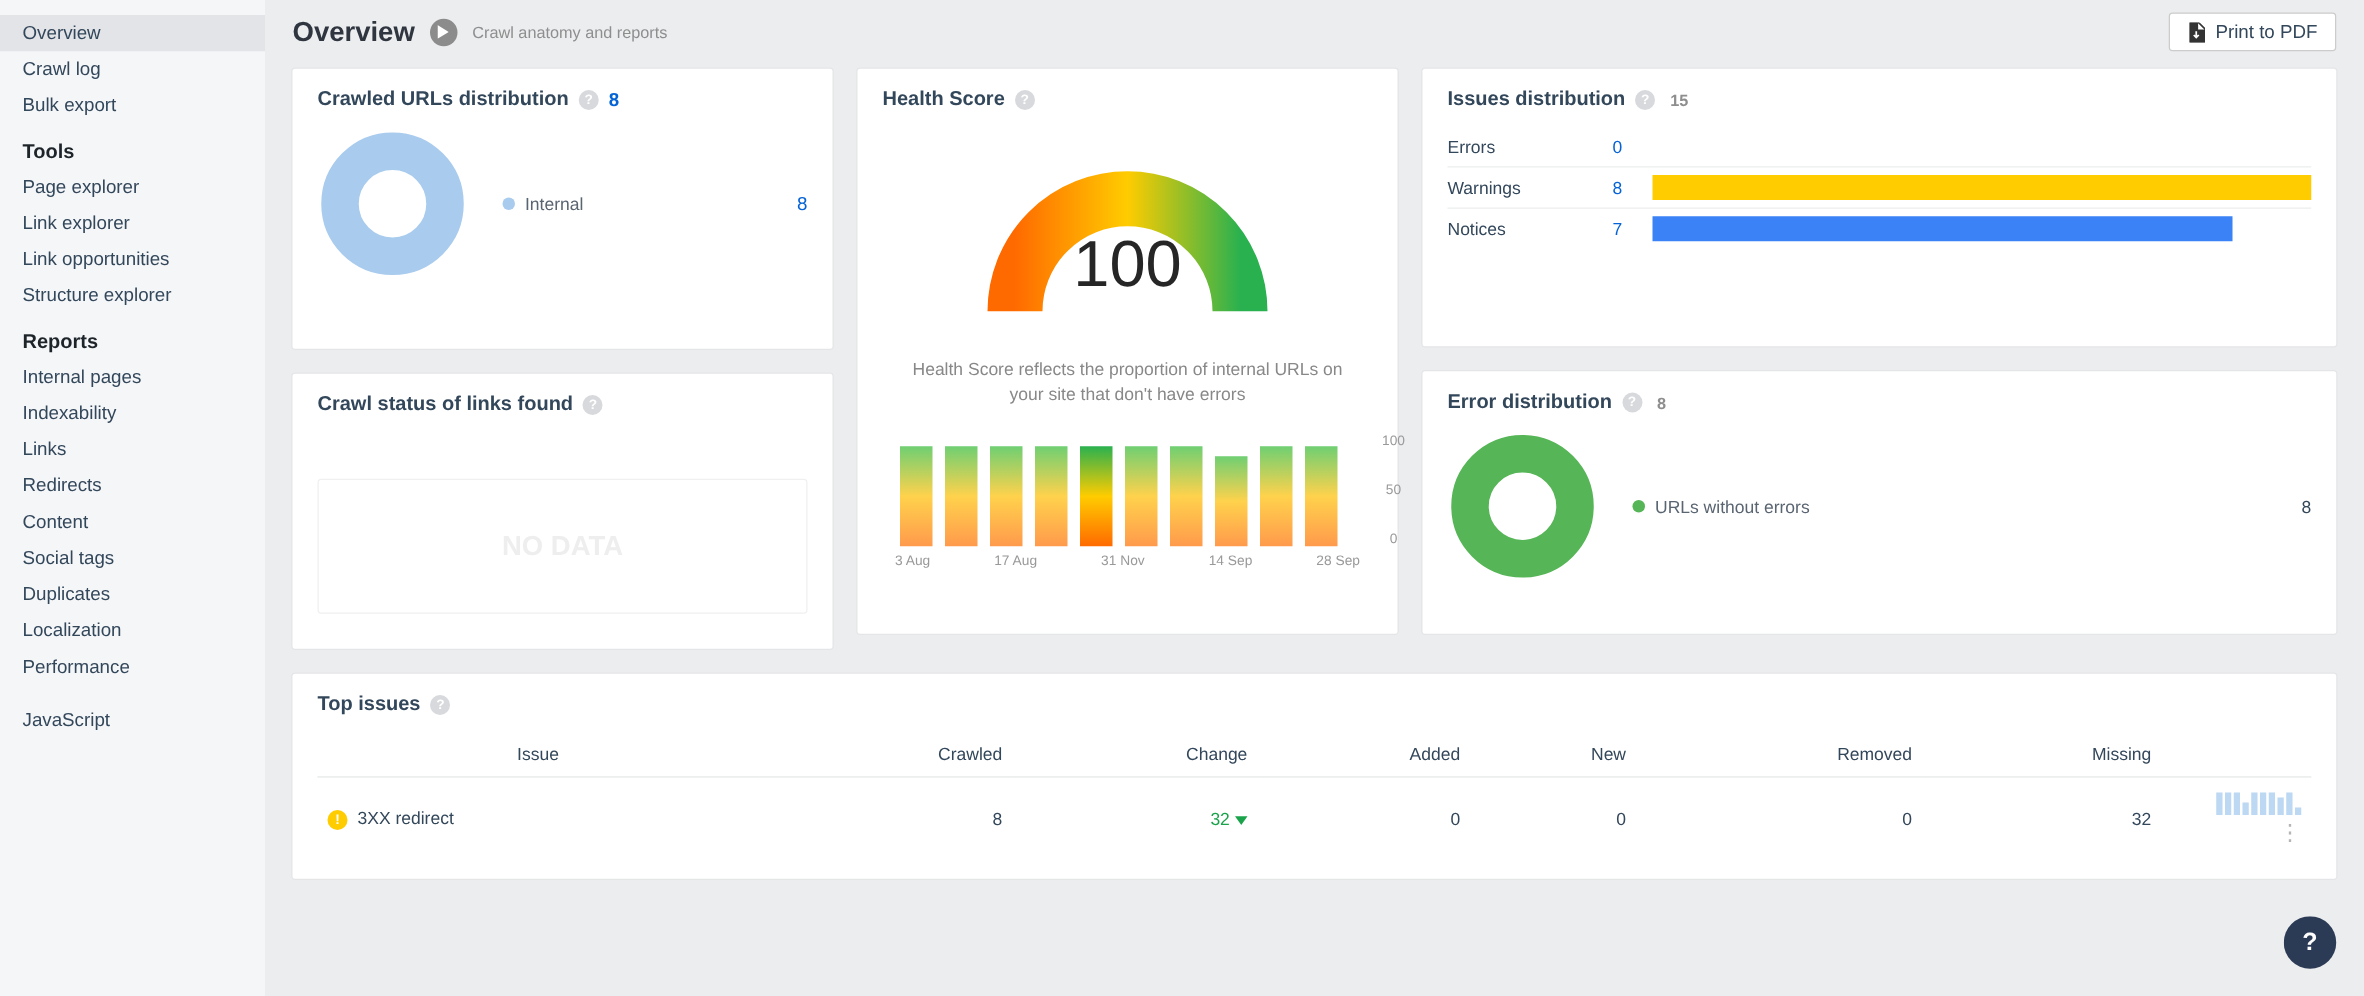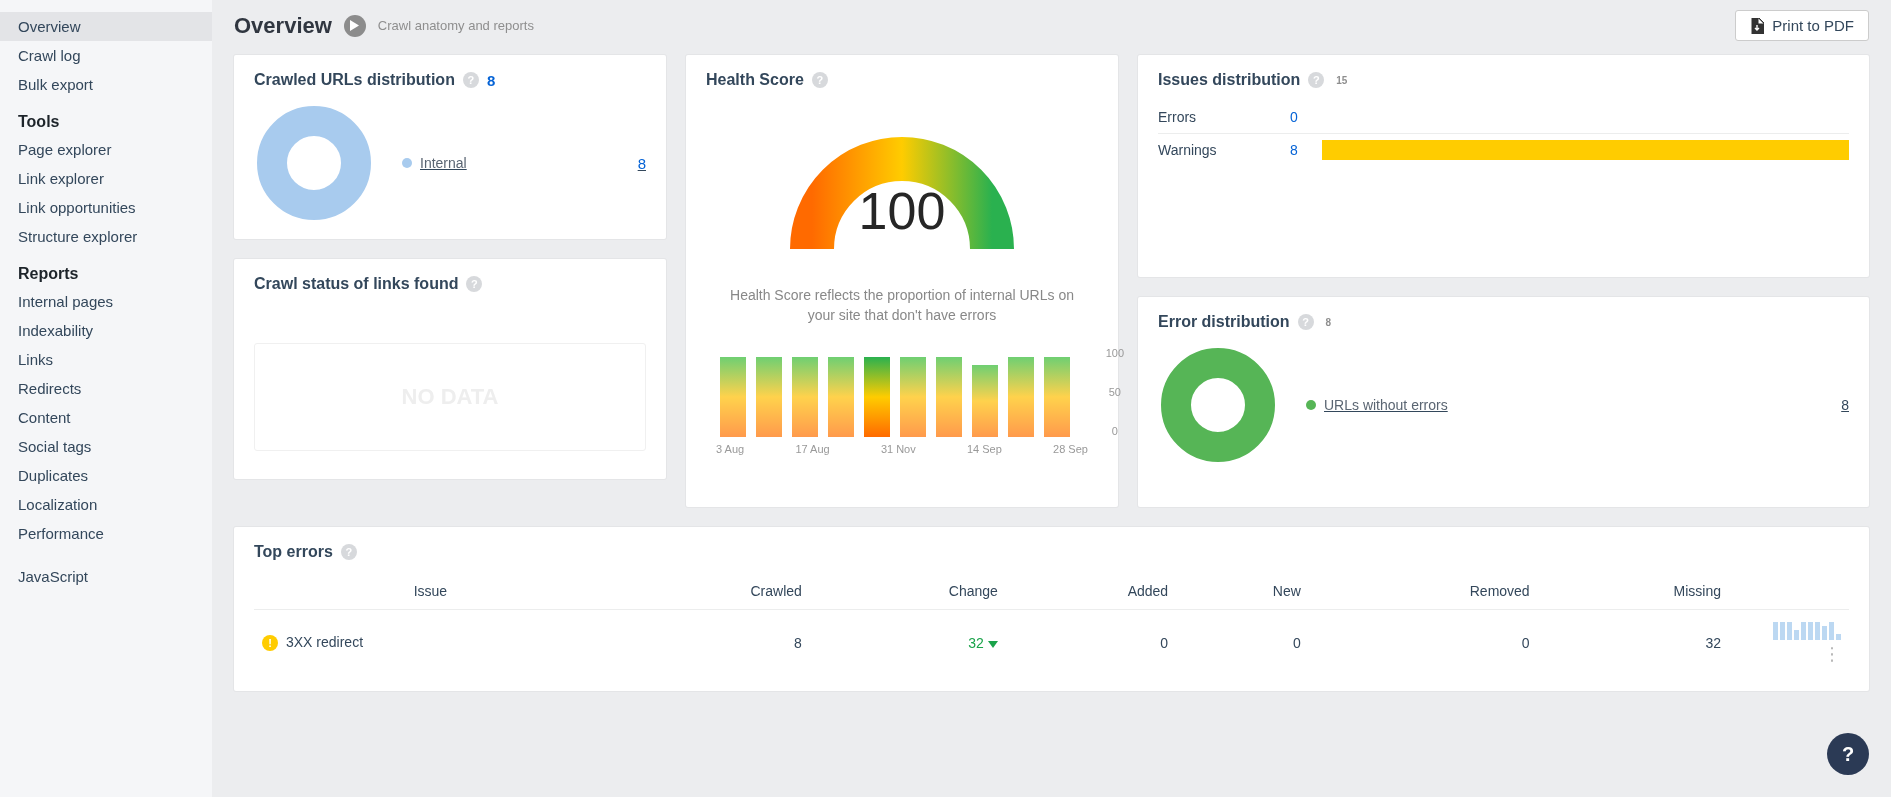--- a/index.html
+++ b/index.html
@@ -14,27 +14,27 @@
   .page-header { display:flex; align-items:center; justify-content:space-between; margin-bottom:14px;}
   .page-header-left { display:flex; align-items:center; gap:12px;}
   .page-title { font-size:22px; font-weight:700; color:#303640;}
   .play-icon { width:22px; height:22px; border-radius:50%; background:#8c8c8c; display:flex; align-items:center; justify-content:center;}
   .page-sub { color:#8e8e8e; font-size:13px;}
   .print-btn { background:#fff; border:1px solid #ccc; border-radius:3px; padding:6px 14px; display:flex; align-items:center; gap:8px; font-size:15px; cursor:pointer; color:#33475b;}
   .cards-row { display:flex; gap:20px; }
   .card { background:#fff; border-radius:2px; padding:16px 20px; box-shadow:0 0 0 1px rgba(0,0,0,0.03);}
   .card-title { font-weight:700; color:#33475b; font-size:16px; display:flex; align-items:center; gap:8px;}
   .help-icon { width:16px; height:16px; border-radius:50%; background:#d7d9dc; color:#fff; font-size:11px; display:inline-flex; align-items:center; justify-content:center; font-weight:700;}
-  .count-badge { color:#8e8e8e; font-size:10px; margin-left:4px;}
+  .count-badge { color:#8e8e8e; font-size:13px; margin-left:4px;}
   .blue-num { color:#0563d6; font-size:15px;}
   .col1 { width:432px; display:flex; flex-direction:column; gap:20px;}
   .col2 { width:432px;}
   .col3 { flex:1;}
   .donut-row { display:flex; align-items:center; gap:28px; margin-top:14px;}
-  .legend-item { display:flex; align-items:center; justify-content:space-between; flex:1;text-decoration:underline;}
+  .legend-item { display:flex; align-items:center; justify-content:space-between; flex:1;}
   .legend-label { display:flex; align-items:center; gap:8px; color:#5a6572;}
   .dot { width:10px; height:10px; border-radius:50%;}
   .gauge-wrap { text-align:center; padding-top:10px;}
   .gauge-label { display:inline-block; background:#16a34a; color:#fff; padding:3px 14px; border-radius:3px; font-size:14px; margin-top:4px;}
   .gauge-desc { color:#888; font-size:14px; margin-top:14px; line-height:1.4; padding:0 20px;}
   .issue-rows { margin-top:12px;}
   .issue-row { display:flex; align-items:center; gap:12px; padding:6px 0; border-top:1px solid #eceded;}
   .issue-row:first-child{border-top:none;}
   .issue-label { width:120px; color:#33475b;}
   .issue-count { width:20px; color:#0563d6;}
@@ -143,21 +143,21 @@
         <svg width="14" height="16" viewBox="0 0 14 16">
             <path d="M2 0h7l5 5v11H2z M8 0v6h6" fill="#333" stroke="#333"></path>
             <path d="M7 7v5m-2-2l2 2 2-2" fill="none" stroke="#fff" stroke-width="1.4"></path>
           </svg>
         <span>Print to PDF</span>
       </button>
     </div>
 
     <div class="cards-row">
       <div class="col1">
-        <div class="card" style="height:184px;">
+        <div class="card" style="height:224px;">
           <div class="card-title">
             <span>Crawled URLs distribution</span>
             <span class="help-icon">?</span>
             <span class="blue-num">8</span>
           </div>
           <div class="donut-row">
             <svg width="120" height="120" viewBox="0 0 120 120">
               <circle cx="60" cy="60" r="42" fill="none" stroke="#a8cbee" stroke-width="30"></circle>
             </svg>
             <div style="flex:1">
@@ -244,20 +244,27 @@
                   <div class="issue-bar" style="width:0%;background:#e74c3c"></div>
                 </span>
               </div>
               <div class="issue-row">
                 <span class="issue-label">Warnings</span>
     <span class="issue-count">8</span>
     <span class="issue-bar-wrap">
                   <div class="issue-bar" style="width:100%;background:#ffcc00"></div>
                 </span>
               </div>
+              <div class="issue-row">
+                <span class="issue-label">Notices</span>
+    <span class="issue-count">7</span>
+    <span class="issue-bar-wrap">
+                  <div class="issue-bar" style="width:88%;background:#3b82f6"></div>
+                </span>
+              </div>
             </div>
         </div>
 
         <div class="card" style="height:210px; margin-top:20px;">
           <div class="card-title">
             <span>Error distribution</span>
             <span class="help-icon">?</span>
             <span class="count-badge">8</span>
           </div>
           <div class="donut-row">
@@ -273,21 +280,21 @@
                 <span style="color:#33475b">8</span>
               </div>
             </div>
           </div>
         </div>
       </div>
     </div>
 
     <div class="card top-card">
       <div class="card-title">
-        <span>Top errors</span>
+        <span>Top issues</span>
         <span class="help-icon">?</span>
       </div>
       <table class="top-table">
         <thead>
             <tr id="top-head">
               <th>Issue</th>
               <th>Crawled</th>
               <th>Change</th>
               <th>Added</th>
               <th>New</th>

